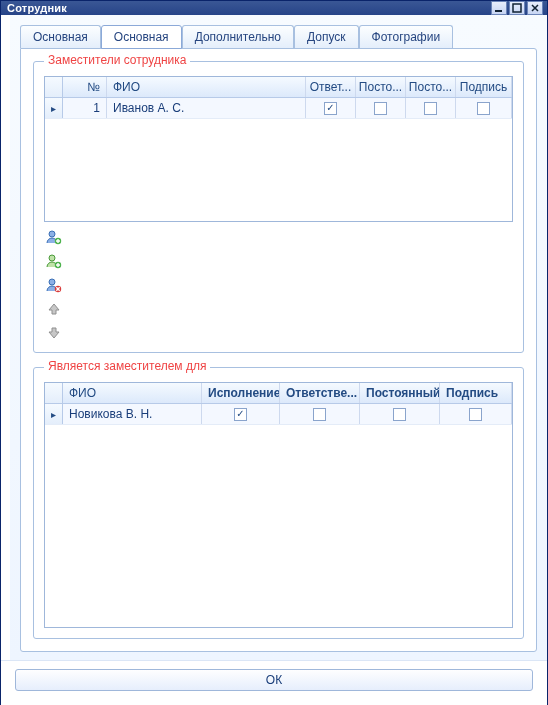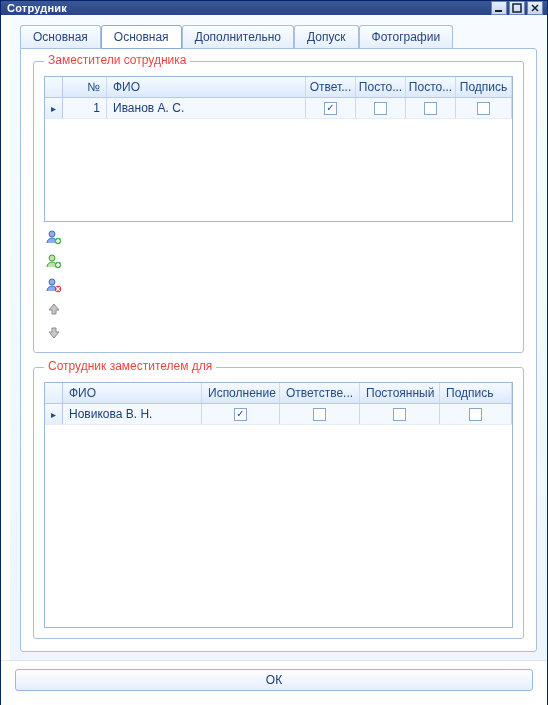--- a/index.html
+++ b/index.html
@@ -30,21 +30,21 @@
   .g1 .c-fio { flex:1; min-width:110px;}
   .g1 .c-isp { width:50px; justify-content:center;}
   .g1 .c-otv { width:50px; justify-content:center;}
   .g1 .c-post { width:50px; justify-content:center;}
   .g1 .c-pod { width:56px; justify-content:center;}
   .g2 .c-fio { flex:1; min-width:120px;}
   .g2 .c-isp { width:78px; justify-content:center;}
   .g2 .c-otv { width:80px; justify-content:center;}
   .g2 .c-post { width:80px; justify-content:center;}
   .g2 .c-pod { width:72px; justify-content:center;}
-  .g2 .hd.c-isp, .g2 .hd.c-otv, .g2 .hd.c-post, .g2 .hd.c-pod { justify-content:flex-start;}
+  .g2 .hd.c-isp, .g2 .hd.c-otv, .g2 .hd.c-post, .g2 .hd.c-pod { justify-content:flex-start;font-weight:bold;}
   .chk { width:13px; height:13px; border:1px solid #8aa4cc; background:#fff; display:inline-flex; align-items:center; justify-content:center;}
   .chk.checked::after{ content:"✓"; font-size:10px; color:#234b83; line-height:1; }
   .toolbar-side { width:20px; display:flex; flex-direction:column; gap:6px; align-items:center; padding-top:2px;}
   .toolbtn { width:18px; height:18px; display:flex; align-items:center; justify-content:center; cursor:default;}
   .toolbtn svg { width:16px; height:16px; }
   .grid1box { height:266px; display:flex; flex-direction:column;}
   .grid2box { height:246px; display:flex; flex-direction:column;}
   .grid1box .grid, .grid2box .grid { flex:1; display:flex; flex-direction:column;}
   .grid-scroll { flex:1; overflow:hidden; background:#fff;}
   .footer { padding:8px 14px 10px 14px; display:flex; justify-content:flex-end; gap:16px; background:#fff; border-top:1px solid #dbe6f6;flex-direction:column;}
@@ -153,21 +153,21 @@
             <div class="toolbtn">
               <svg viewBox="0 0 16 16">
                   <path d="M8 13l-5-6h3V3h4v4h3z" fill="#c7c7c7" stroke="#8f8f8f"></path>
                 </svg>
             </div>
           </div>
         </div>
       </div>
 
       <div class="groupbox" style="flex:1;">
-        <span class="legend">Сотрудник заместителем для</span>
+        <span class="legend">Является заместителем для</span>
         <div class="grid-wrap grid2box">
           <div class="grid g2">
             <div class="grid-head">
               <div class="cell hd row-selector"></div>
               <div class="cell hd c-fio">ФИО</div>
               <div class="cell hd c-isp">Исполнение</div>
               <div class="cell hd c-otv">Ответстве...</div>
               <div class="cell hd c-post">Постоянный</div>
               <div class="cell hd c-pod">Подпись</div>
             </div>

